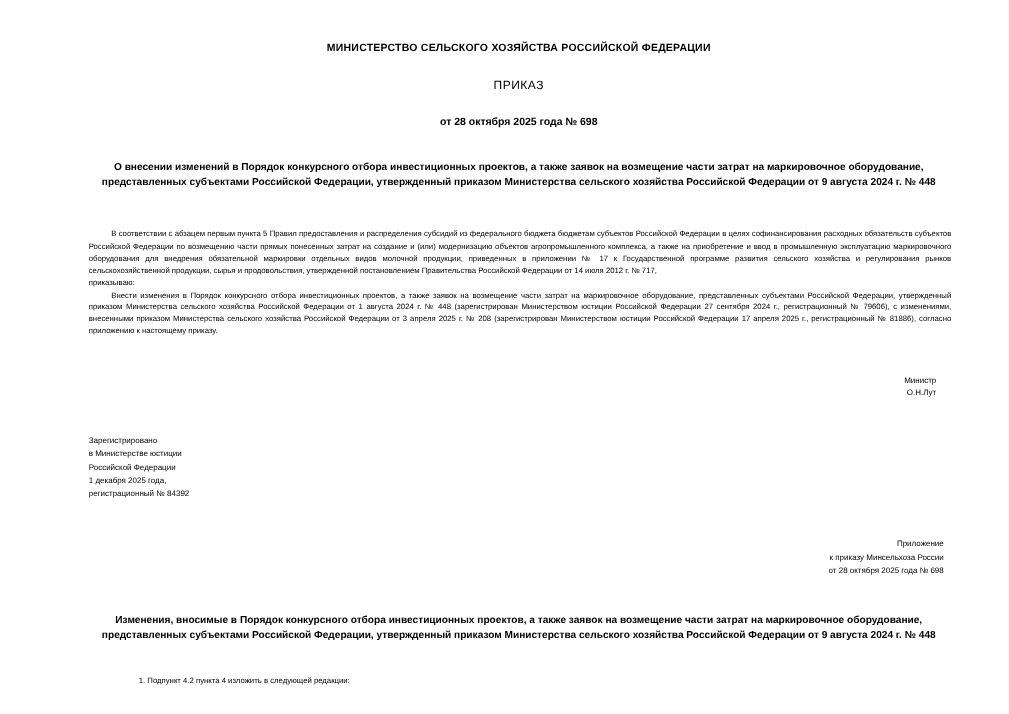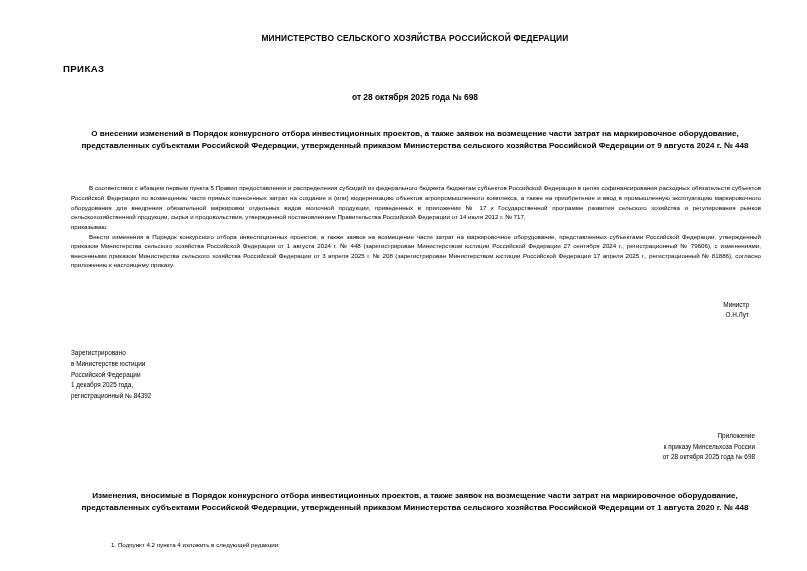--- a/index.html
+++ b/index.html
@@ -26,22 +26,23 @@
     margin-left: 23px;
   }
   .ministry {
     text-align: center;
     font-size: 8.4px;
     font-weight: bold;
     letter-spacing: 0.2px;
     margin-top: 33px;
   }
   .doc-type {
+    text-align: center;
     font-size: 9.6px;
-    font-weight: bold;
+    font-weight: normal;
     letter-spacing: 0.4px;
     margin-top: 20px;
   }
   .doc-date {
     text-align: center;
     font-size: 8.4px;
     font-weight: bold;
     margin-top: 18px;
   }
   .doc-title {
@@ -138,18 +139,18 @@
       <div>1 декабря 2025 года,</div>
       <div>регистрационный № 84392</div>
     </div>
 
     <div class="annex-block">
       <div>Приложение</div>
       <div>к приказу Минсельхоза России</div>
       <div>от 28 октября 2025 года № 698</div>
     </div>
 
-    <div class="changes-title">Изменения, вносимые в Порядок конкурсного отбора инвестиционных проектов, а также заявок на возмещение части затрат на маркировочное оборудование, представленных субъектами Российской Федерации, утвержденный приказом Министерства сельского хозяйства Российской Федерации от 1 августа 2020 г. № 448</div>
+    <div class="changes-title">Изменения, вносимые в Порядок конкурсного отбора инвестиционных проектов, а также заявок на возмещение части затрат на маркировочное оборудование, представленных субъектами Российской Федерации, утвержденный приказом Министерства сельского хозяйства Российской Федерации от 9 августа 2024 г. № 448</div>
 
     <div class="item-1">1. Подпункт 4.2 пункта 4 изложить в следующей редакции:</div>
 
   </div>
 </div>
 
 </body></html>

